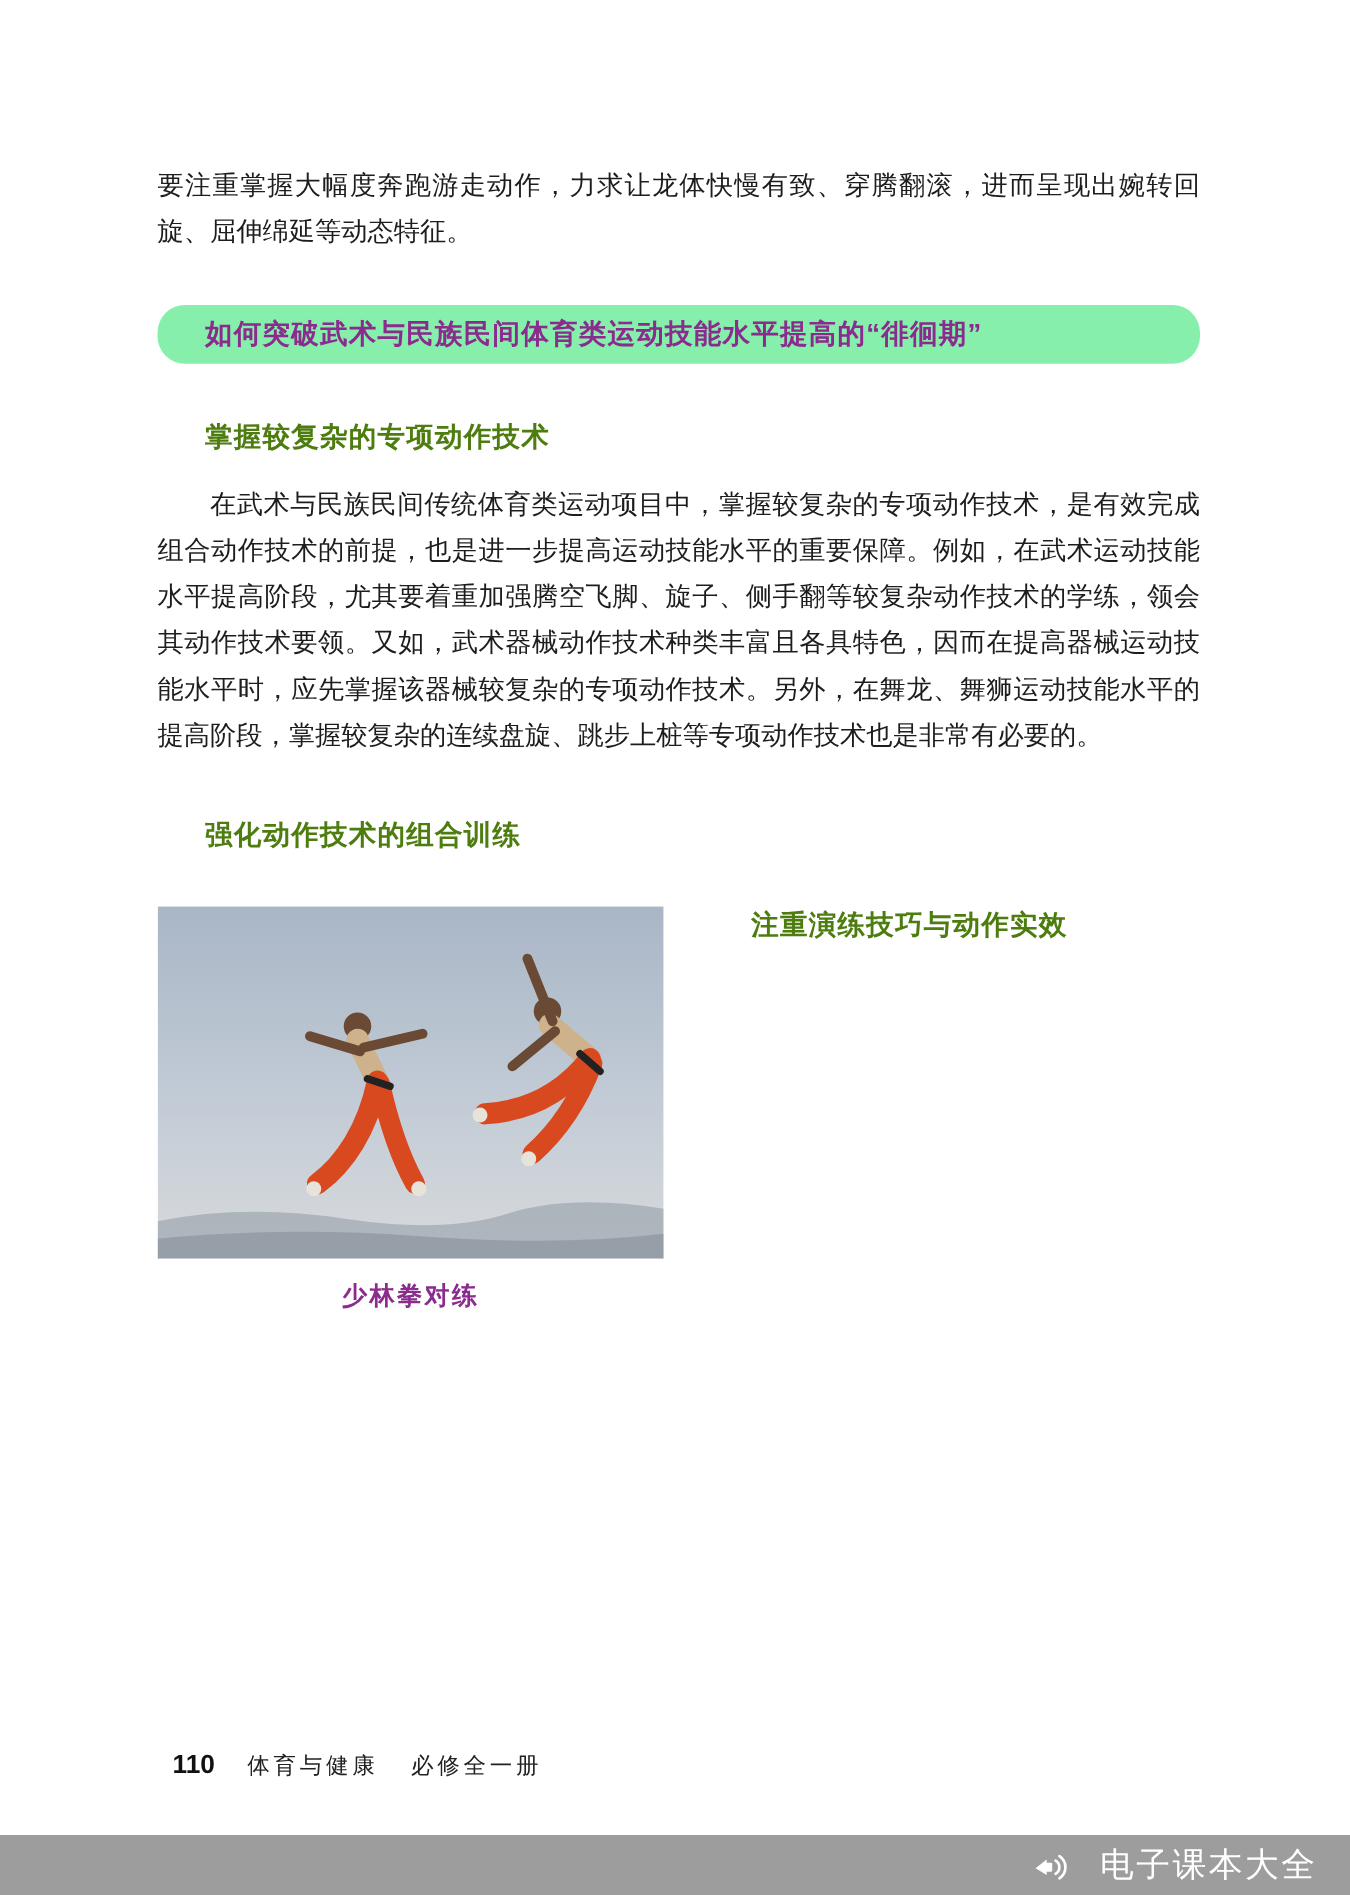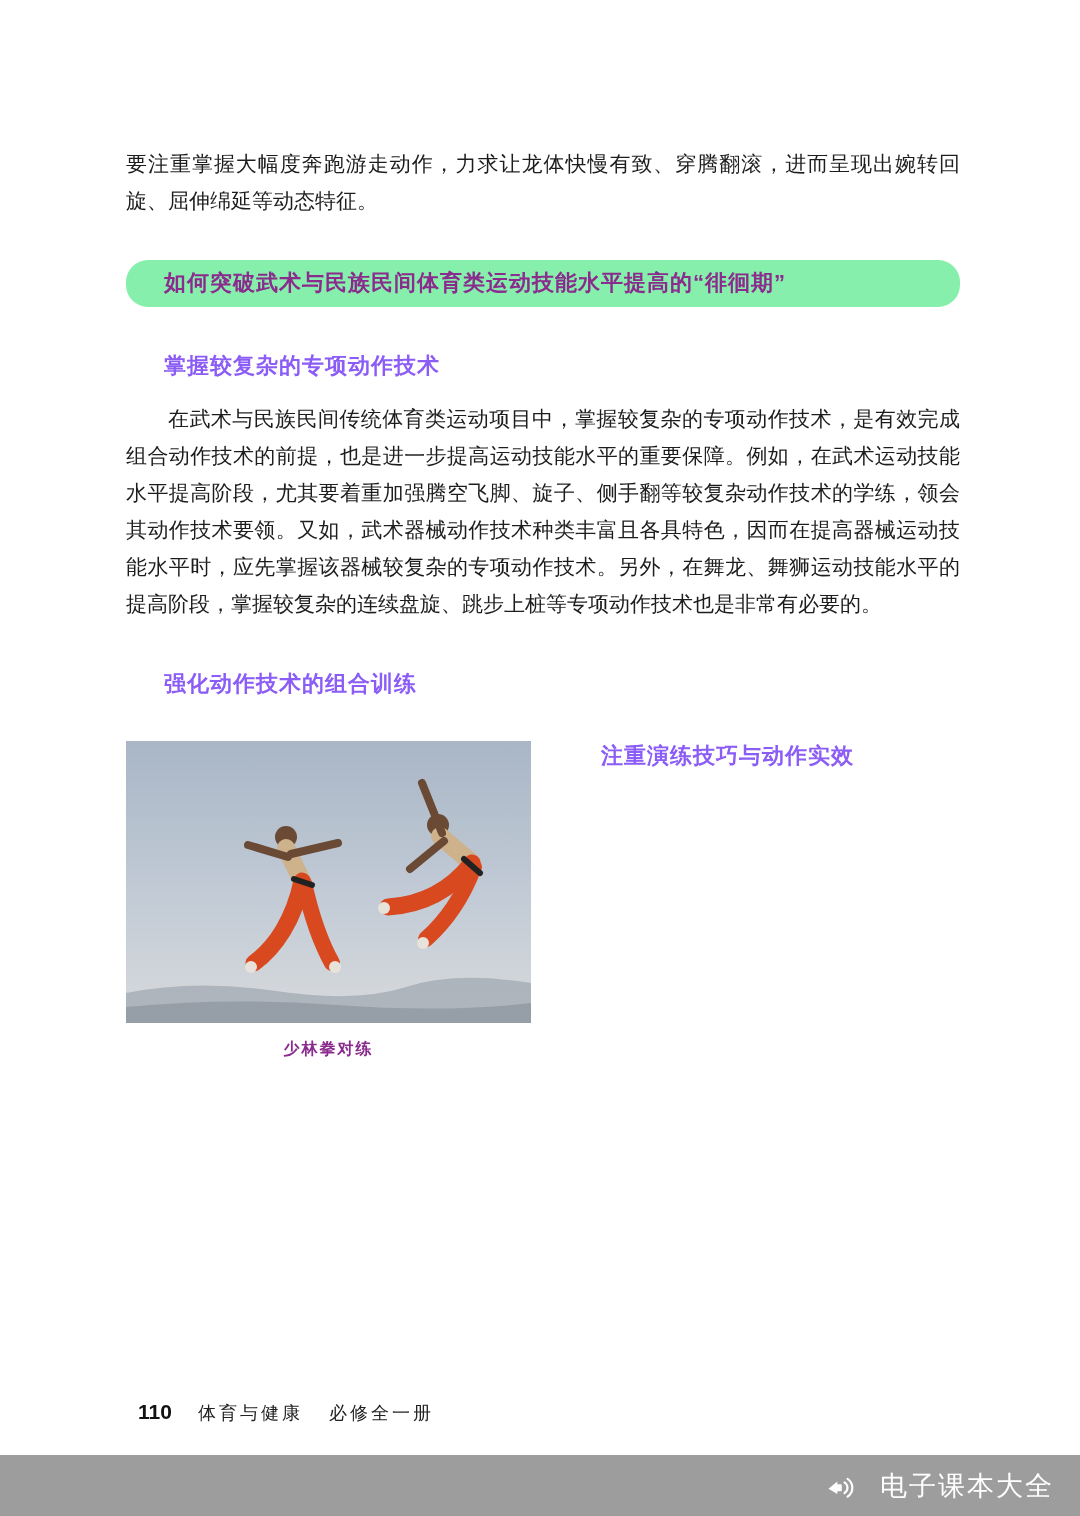--- a/index.html
+++ b/index.html
@@ -7,21 +7,21 @@
   .page {
     position: relative;
     width: 1080px;
     height: 1516px;
     margin: 0 auto;
     background: #ffffff;
     overflow: hidden;
     font-family: "Liberation Serif", serif;
     color: #1d1d1d;
   }
-  .content { padding: 130px 120px 0 126px; margin-top: 16px; }
+  .content { padding: 130px 120px 0 126px; }
 
   .body-text {
     font-size: 21px;
     line-height: 1.76;
     text-align: justify;
     color: #1d1d1d;
   }
   .indent { text-indent: 2em; }
 
   .banner {
@@ -32,21 +32,21 @@
   }
   .banner-title {
     color: #8a2b8d;
     font-family: "Liberation Sans", sans-serif;
     font-weight: bold;
     font-size: 22px;
     letter-spacing: 1px;
   }
 
   .sub-heading {
-    color: #8b5cf6;
+    color: #4d7c0f;
     font-family: "Liberation Sans", sans-serif;
     font-weight: bold;
     font-size: 22px;
     letter-spacing: 1px;
     margin: 46px 0 20px 38px;
   }
   .sub-heading.first { margin-top: 44px; }
 
   .two-col {
     display: flex;
@@ -58,21 +58,21 @@
     width: 405px;
     height: 282px;
     overflow: hidden;
   }
   .photo svg { display: block; }
   .figure-caption {
     margin-top: 16px;
     text-align: center;
     color: #8a2b8d;
     font-weight: bold;
-    font-size: 16px;
+    font-size: 20px;
     letter-spacing: 2px;
   }
   .col-right { flex: 1; }
   .col-right .sub-heading { margin: 0 0 20px 36px; }
 
   .footer {
     position: absolute;
     left: 138px;
     top: 1400px;
     display: flex;
@@ -88,21 +88,21 @@
   .footer-title, .footer-volume {
     font-size: 18px;
     letter-spacing: 3px;
     font-weight: normal;
     color: #222;
   }
 
   .watermark-bar {
     position: absolute;
     left: 0; right: 0; bottom: 0;
-    height: 61px;
+    height: 48px;
     background: #9d9d9d;
     display: flex;
     align-items: center;
     justify-content: flex-end;
     gap: 24px;
     padding-right: 26px;
     color: #ffffff;
     font-family: "Liberation Sans", sans-serif;
     font-size: 27px;
     letter-spacing: 2px;

